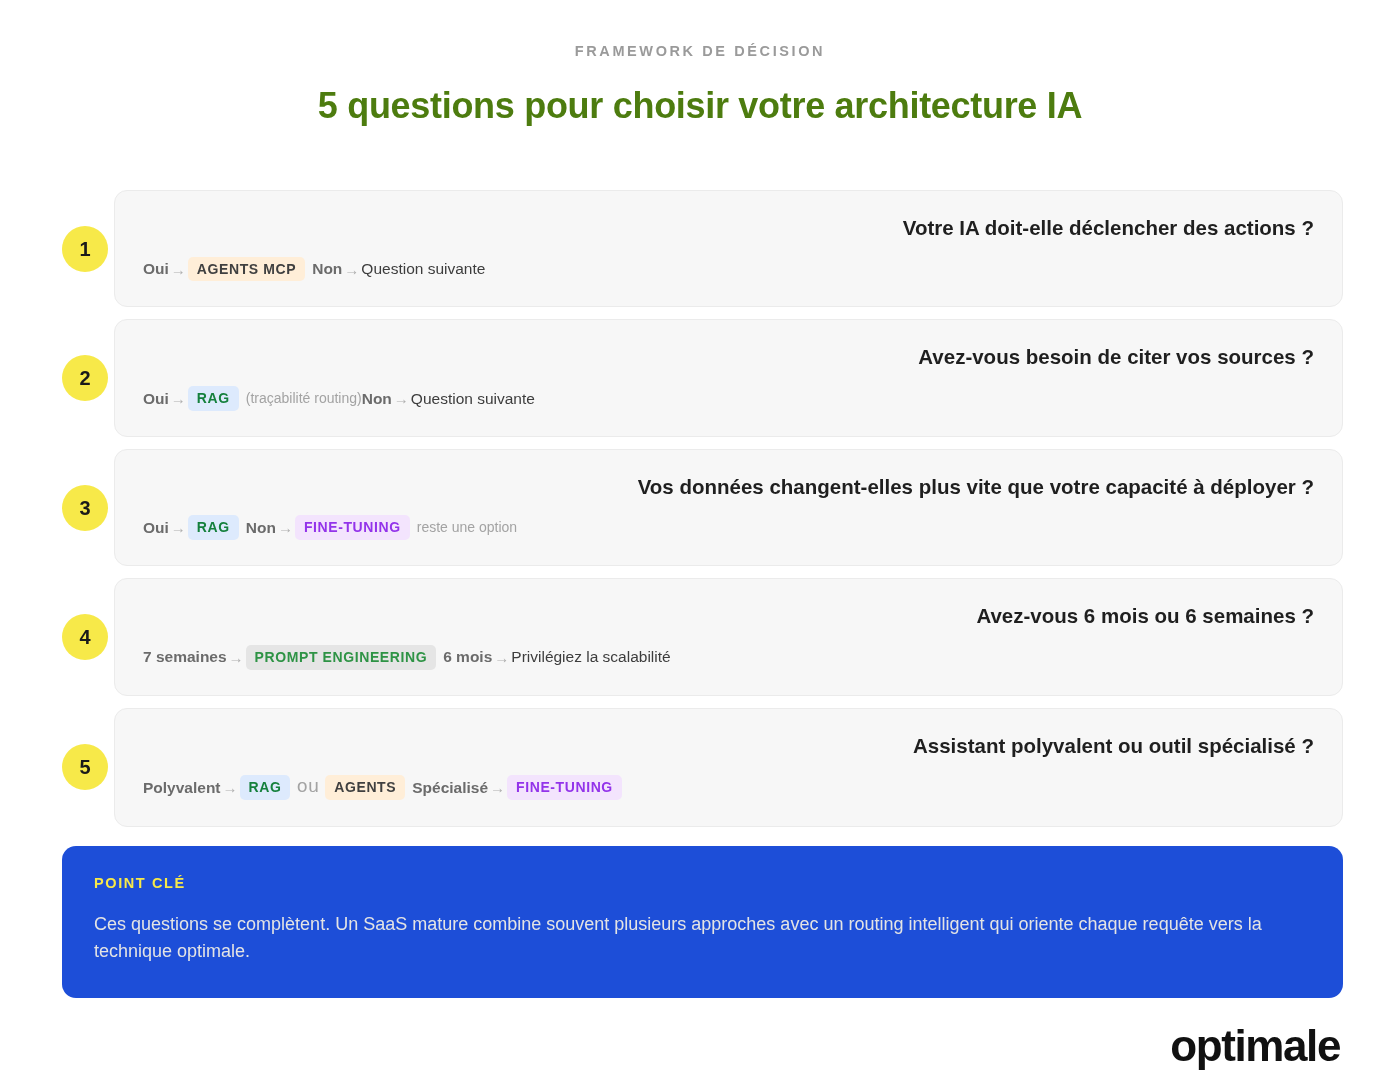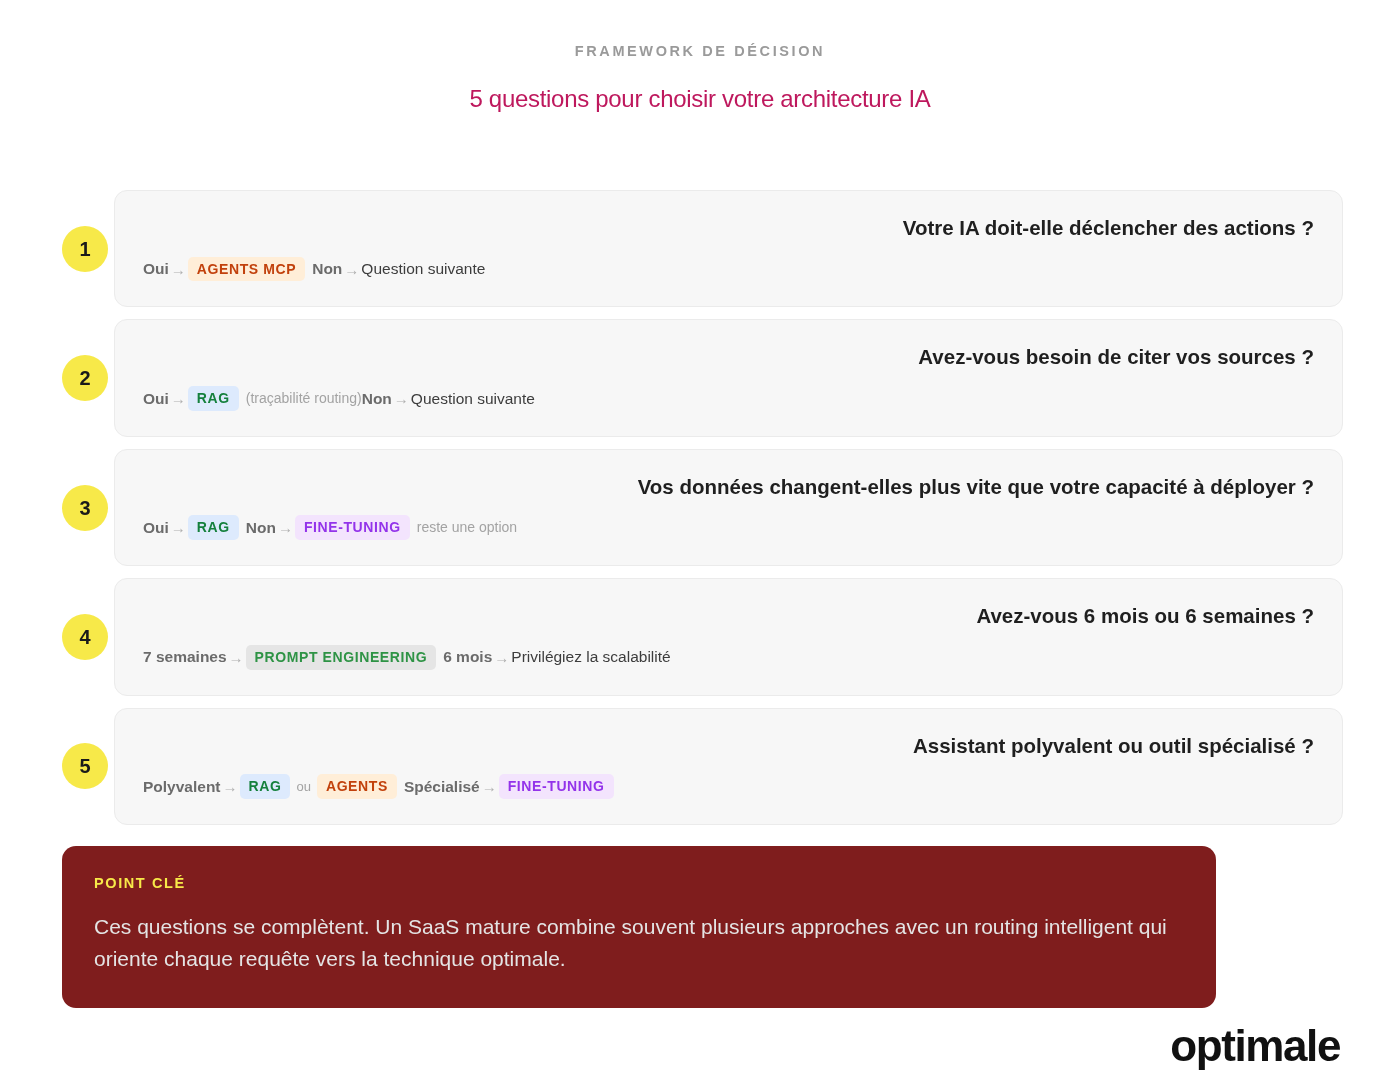--- a/index.html
+++ b/index.html
@@ -33,24 +33,24 @@
   .eyebrow {
     font-size: 14.5px;
     font-weight: bold;
     letter-spacing: 2.6px;
     color: #9a9a9a;
     text-transform: uppercase;
     line-height: 1;
   }
   .title {
     margin-top: 26px;
-    font-size: 24px;
-    font-weight: normal;
+    font-size: 36px;
+    font-weight: bold;
     letter-spacing: -0.3px;
-    color: #be185d;
+    color: #4d7c0f;
     line-height: 1.15;
   }
 
   
   .questions {
     position: absolute;
     left: 62px;
     top: 182px;
     width: 1281px;
   }
@@ -117,65 +117,66 @@
     color: #3d3d3d;
     white-space: pre;
   }
   .frag-muted {
     color: #a3a3a3;
     font-size: 14px;
     white-space: pre;
   }
   .frag-sep {
     color: #a3a3a3;
-    font-size: 13px;
+    font-size: 19px;
     padding: 0 6px;
     white-space: pre;
+    font-family: Liberation Mono, monospace;
   }
   .frag-space {
     width: 7px;
     display: inline-block;
   }
   .badge-tag {
     display: inline-block;
     font-size: 14px;
     font-weight: bold;
     letter-spacing: 0.6px;
     padding: 4px 9px;
     border-radius: 5px;
     white-space: nowrap;
     line-height: 1.2;
   }
-  .tag-orange { color: #c2410c; background: #ffeed8; }
+  .tag-orange { color: #404040; background: #ffeed8; }
   .tag-blue   { color: #15803d; background: #ddeafd; }
   .tag-purple { color: #9333ea; background: #f3e4fd; }
   .tag-green  { color: #2e9345; background: #e5e5e5; }
 
   
   .callout {
     position: absolute;
     left: 62px;
     top: 838px;
-    width: 1154px;
+    width: 1281px;
     box-sizing: border-box;
-    background: #7f1d1d;
+    background: #1d4ed8;
     border-radius: 14px;
     padding: 30px 32px 32px 32px;
   }
   .callout-label {
     font-size: 14.5px;
     font-weight: bold;
     letter-spacing: 1.6px;
     color: #f7e949;
     text-transform: uppercase;
     margin-bottom: 20px;
     line-height: 1;
   }
   .callout-body {
-    font-size: 21px;
+    font-size: 18px;
     line-height: 1.55;
     color: #e4e4e4;
     max-width: 1215px;
   }
 
   
   .logo {
     position: absolute;
     right: 60px;
     bottom: 20px;

